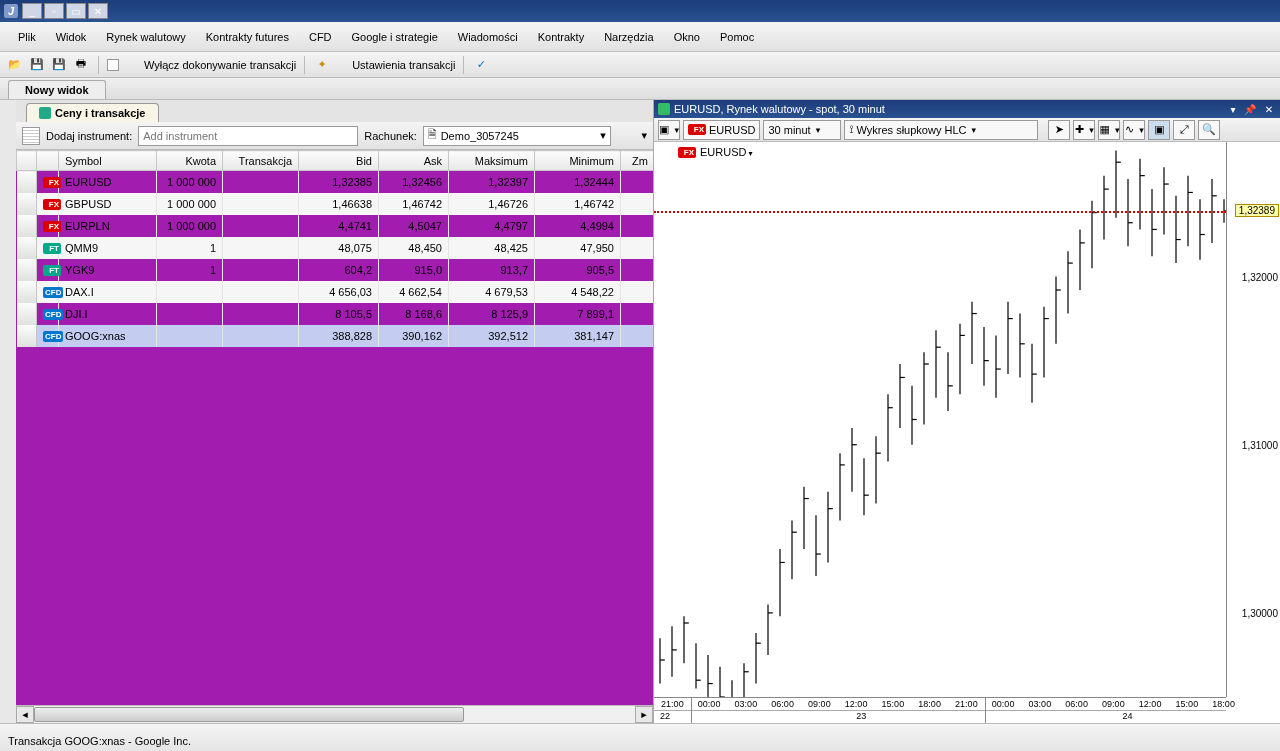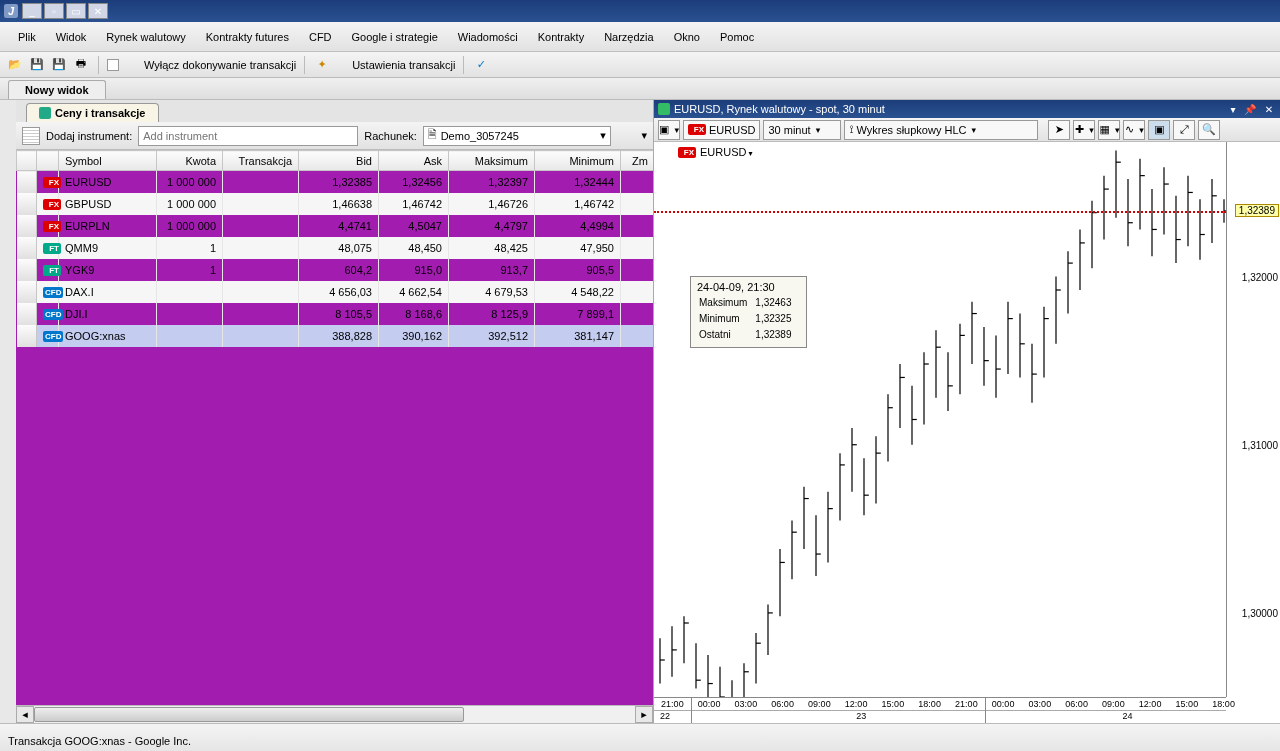--- a/index.html
+++ b/index.html
@@ -339,39 +339,20 @@
       <div class="cbtn icon drop">▦</div>
       <div class="cbtn icon drop">∿</div>
       <div class="cbtn icon" style="background:#cde;">▣</div>
       <div class="cbtn icon">⤢</div>
       <div class="cbtn icon">🔍</div>
     </div>
     <div class="chart-area" id="chart-area">
       <div class="chart-legend">
         <span class="badge fx">FX</span>
         <span class="lbl dd2">EURUSD</span>
-      </div>
-      <div class="tooltip">
-        <div>24-04-09, 21:30</div>
-        <table>
-          <tbody>
-              <tr>
-                <td>Maksimum</td>
-                <td>1,32463</td>
-              </tr>
-          <tr>
-                <td>Minimum</td>
-                <td>1,32325</td>
-              </tr>
-          <tr>
-                <td>Ostatni</td>
-                <td>1,32389</td>
-              </tr>
-        </tbody>
-          </table>
       </div>
       <div class="priceline" id="priceline" style="top: 69.1227px;"></div>
       <svg class="bars" id="bars-svg" width="588" height="555">
           <line x1="6" x2="6" y1="496.1363636363629" y2="541.5454545454523" stroke="#000" stroke-width="1.2"></line>
           <line x1="6" x2="10.8" y1="518.0000000000005" y2="518.0000000000005" stroke="#000" stroke-width="1.2"></line>
           <line x1="18" x2="18" y1="484.36363636363694" y2="534.8181818181804" stroke="#000" stroke-width="1.2"></line>
           <line x1="18" x2="22.8" y1="507.90909090908883" y2="507.90909090908883" stroke="#000" stroke-width="1.2"></line>
           <line x1="30" x2="30" y1="474.27272727272526" y2="521.3636363636365" stroke="#000" stroke-width="1.2"></line>
           <line x1="30" x2="34.8" y1="480.99999999999727" y2="480.99999999999727" stroke="#000" stroke-width="1.2"></line>
           <line x1="42" x2="42" y1="501.1818181818168" y2="546.5909090909063" stroke="#000" stroke-width="1.2"></line>

